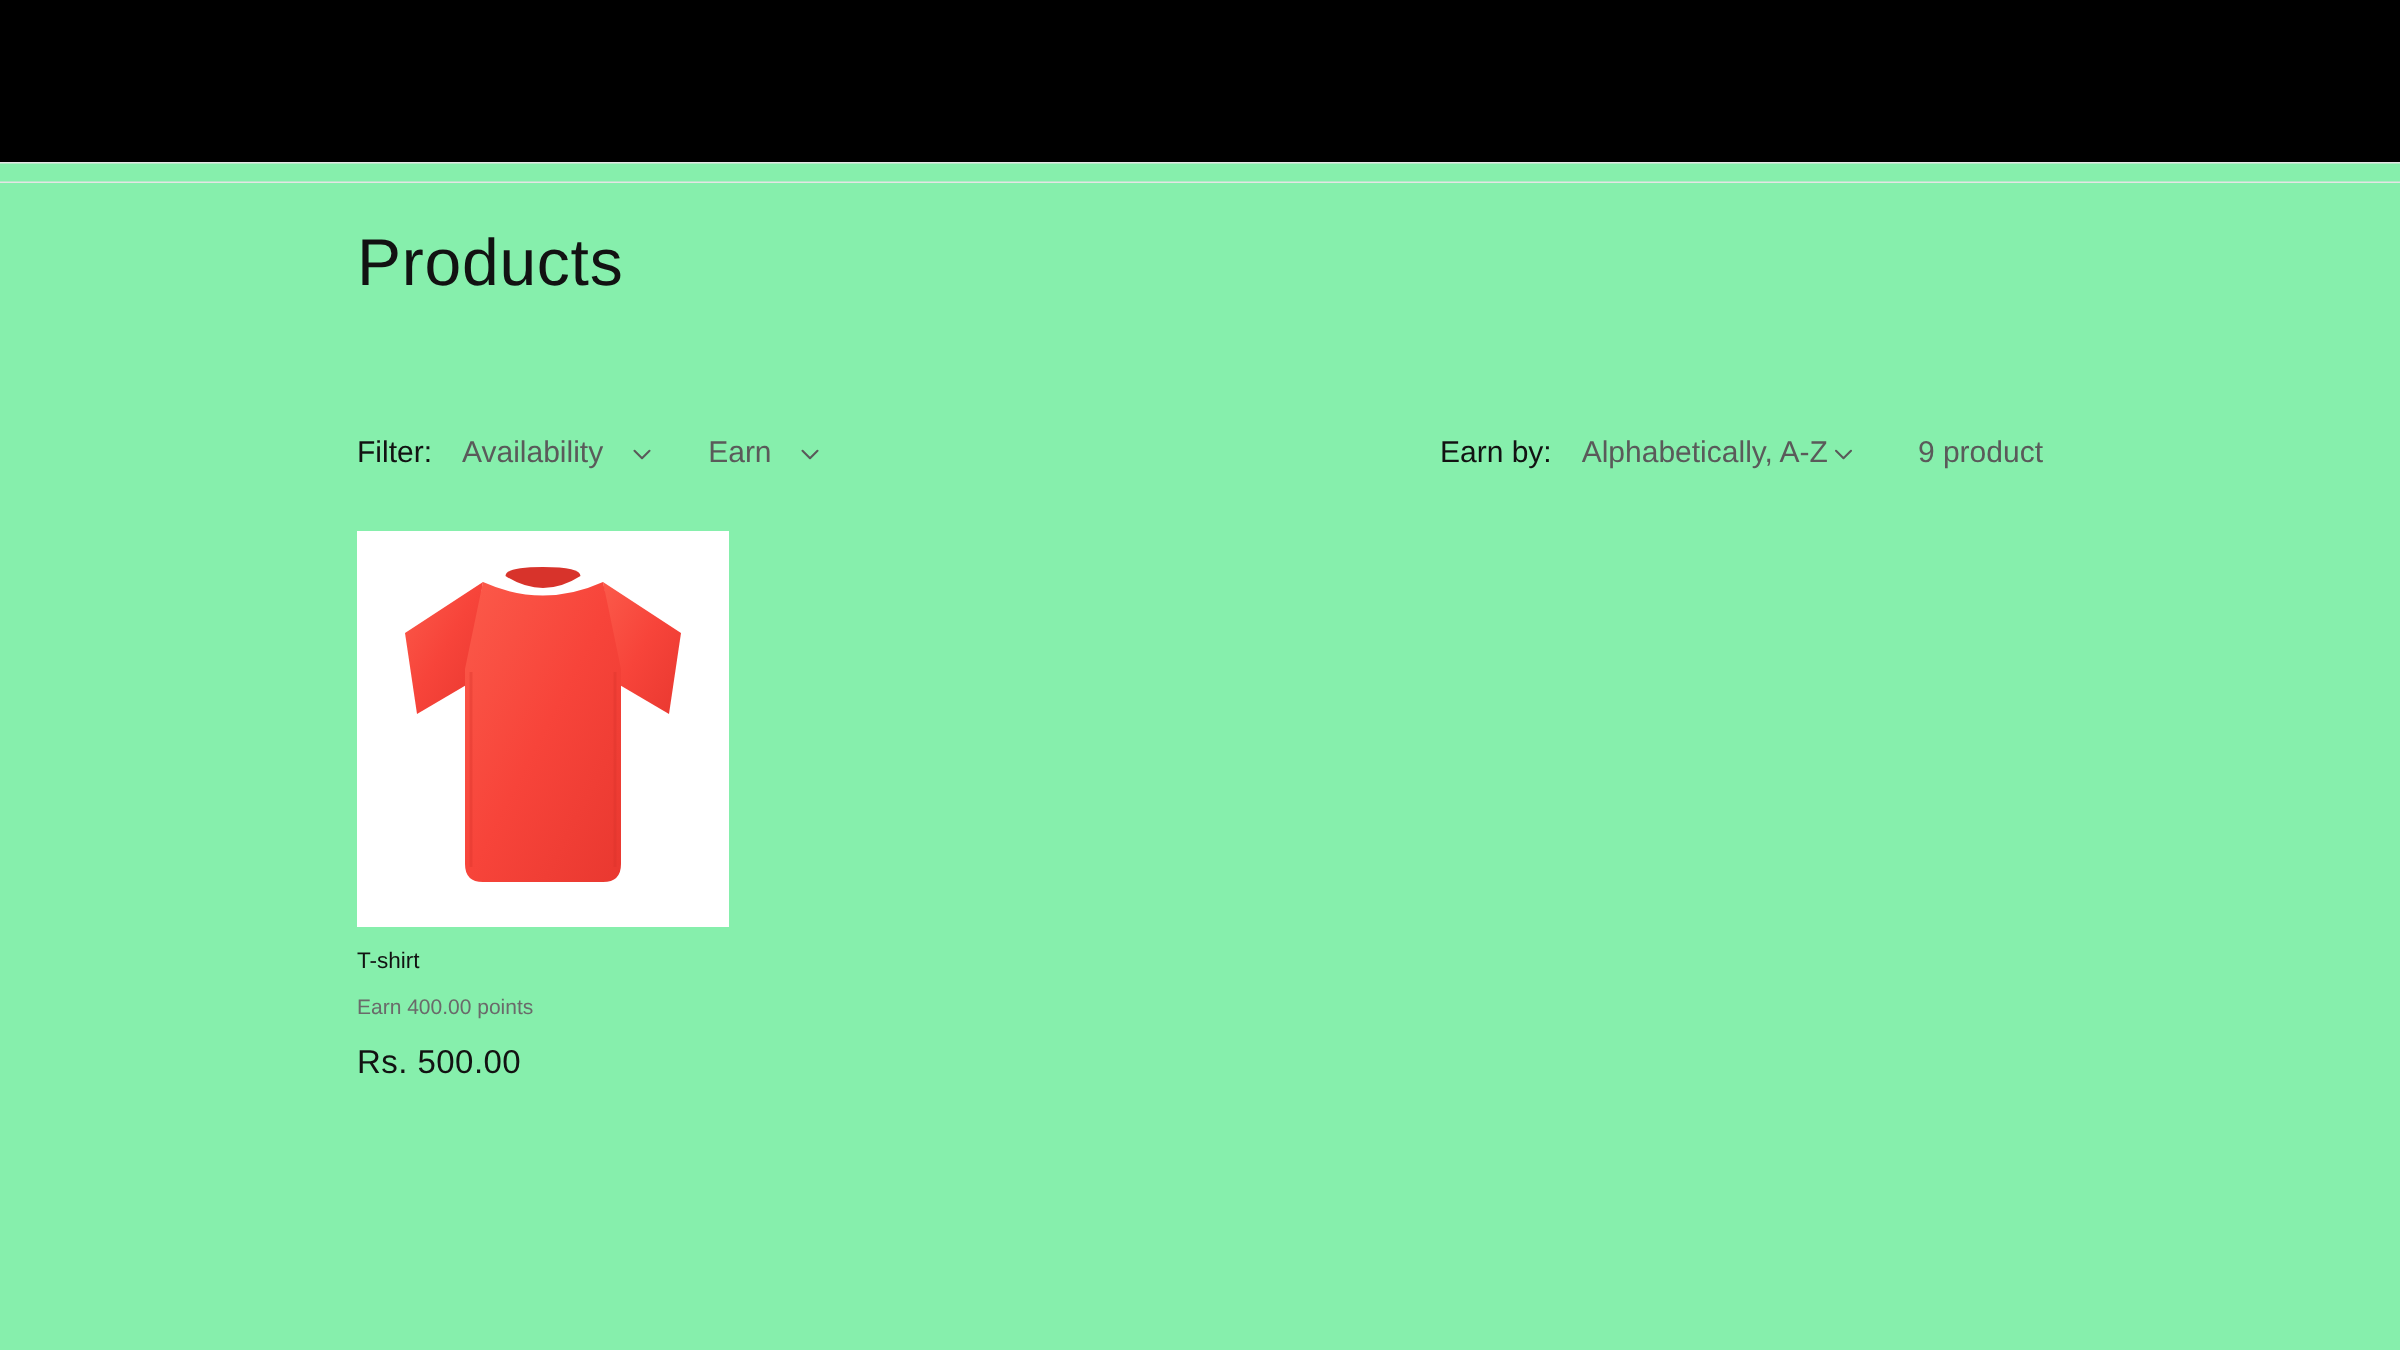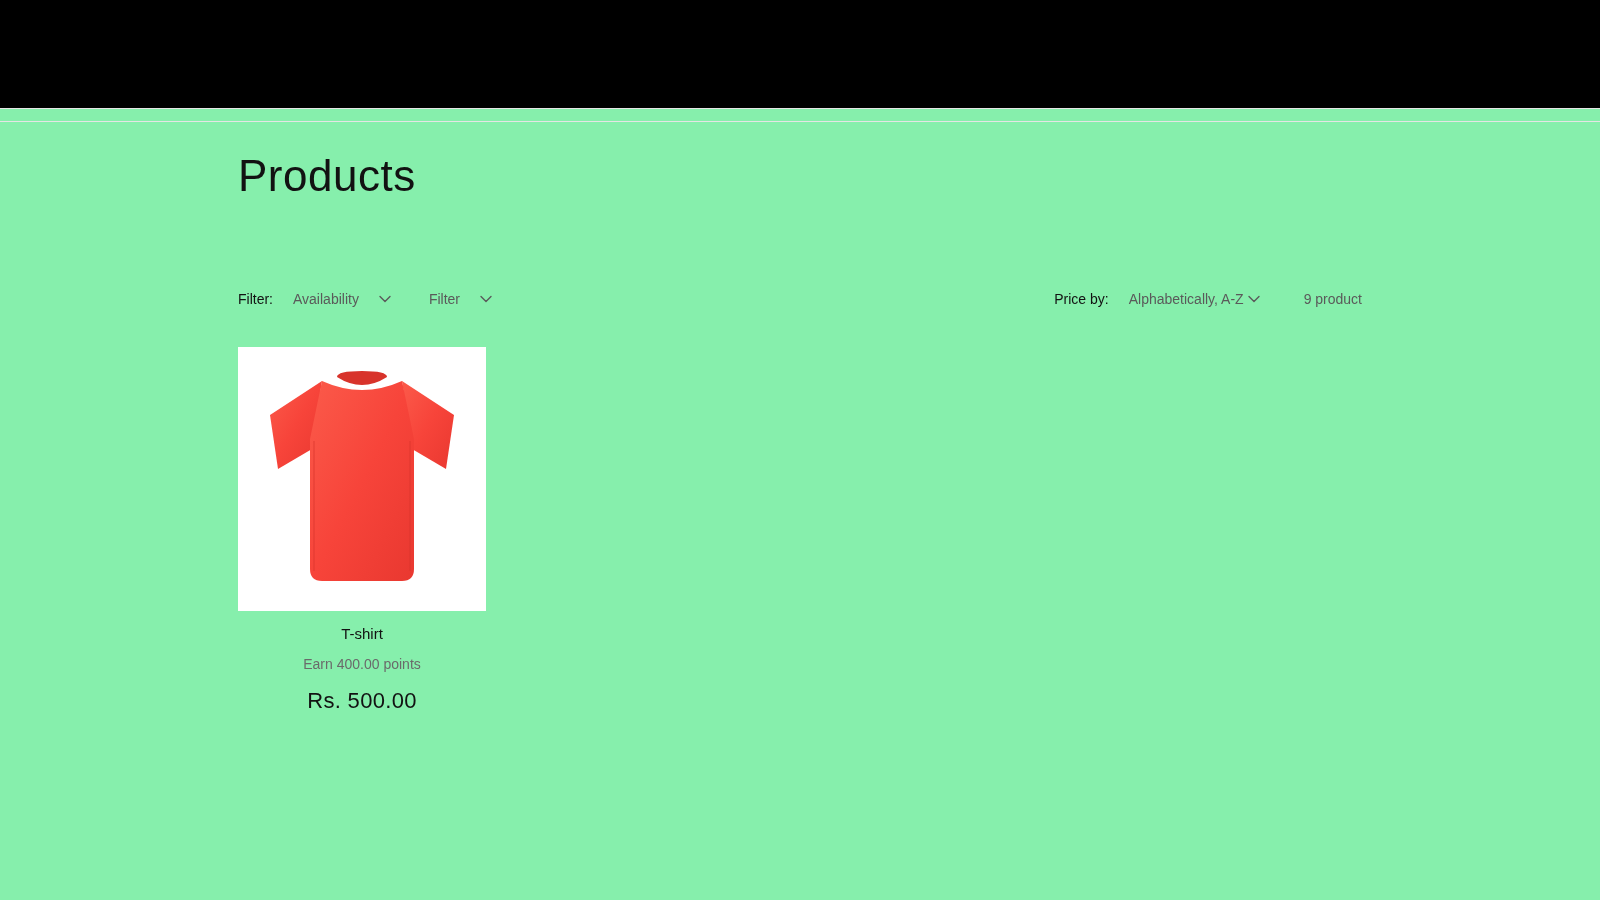--- a/index.html
+++ b/index.html
@@ -38,21 +38,21 @@
   font-weight: 400;
   color: #121212;
   padding-top: 42px;
   letter-spacing: 0.5px;
 }
 .toolbar {
   display: flex;
   align-items: center;
   justify-content: space-between;
   margin-top: 90px;
-  font-size: 14px;
+  font-size: 20px;
   color: #5a5a5a;
 }
 .filter-group {
   display: flex;
   align-items: center;
   gap: 20px;
 }
 .filter-label {
   color: #121212;
 }
@@ -78,21 +78,20 @@
 }
 .product-count {
   color: #5a5a5a;
   margin-left: 24px;
 }
 .chevron {
   display: inline-flex;
 }
 .product-grid {
   margin-top: 40px;
-  text-align: center;
 }
 .product-card {
   width: 248px;
   cursor: pointer;
 }
 .product-image {
   width: 248px;
   height: 264px;
   display: flex;
   align-items: center;
@@ -140,31 +139,31 @@
         <span class="filter-label">Filter:</span>
         <span class="filter-item">
           <span>Availability</span>
           <span class="chevron">
             <svg width="12" height="8" viewBox="0 0 12 8">
                 <path d="M1 1.5 L6 6.5 L11 1.5" stroke="#5a5a5a" stroke-width="1.4" fill="none" stroke-linecap="round" stroke-linejoin="round"></path>
               </svg>
           </span>
         </span>
         <span class="filter-item" style="margin-left:18px;">
-          <span>Filter</span>
+          <span>Earn</span>
           <span class="chevron">
             <svg width="12" height="8" viewBox="0 0 12 8">
                 <path d="M1 1.5 L6 6.5 L11 1.5" stroke="#5a5a5a" stroke-width="1.4" fill="none" stroke-linecap="round" stroke-linejoin="round"></path>
               </svg>
           </span>
         </span>
       </div>
 
       <div class="sort-group">
-        <span class="sort-label">Price by:</span>
+        <span class="sort-label">Earn by:</span>
         <span class="sort-select">
           <span>Alphabetically, A-Z</span>
           <span class="chevron">
             <svg width="12" height="8" viewBox="0 0 12 8">
                 <path d="M1 1.5 L6 6.5 L11 1.5" stroke="#5a5a5a" stroke-width="1.4" fill="none" stroke-linecap="round" stroke-linejoin="round"></path>
               </svg>
           </span>
         </span>
         <span class="product-count">9 product</span>
       </div>

